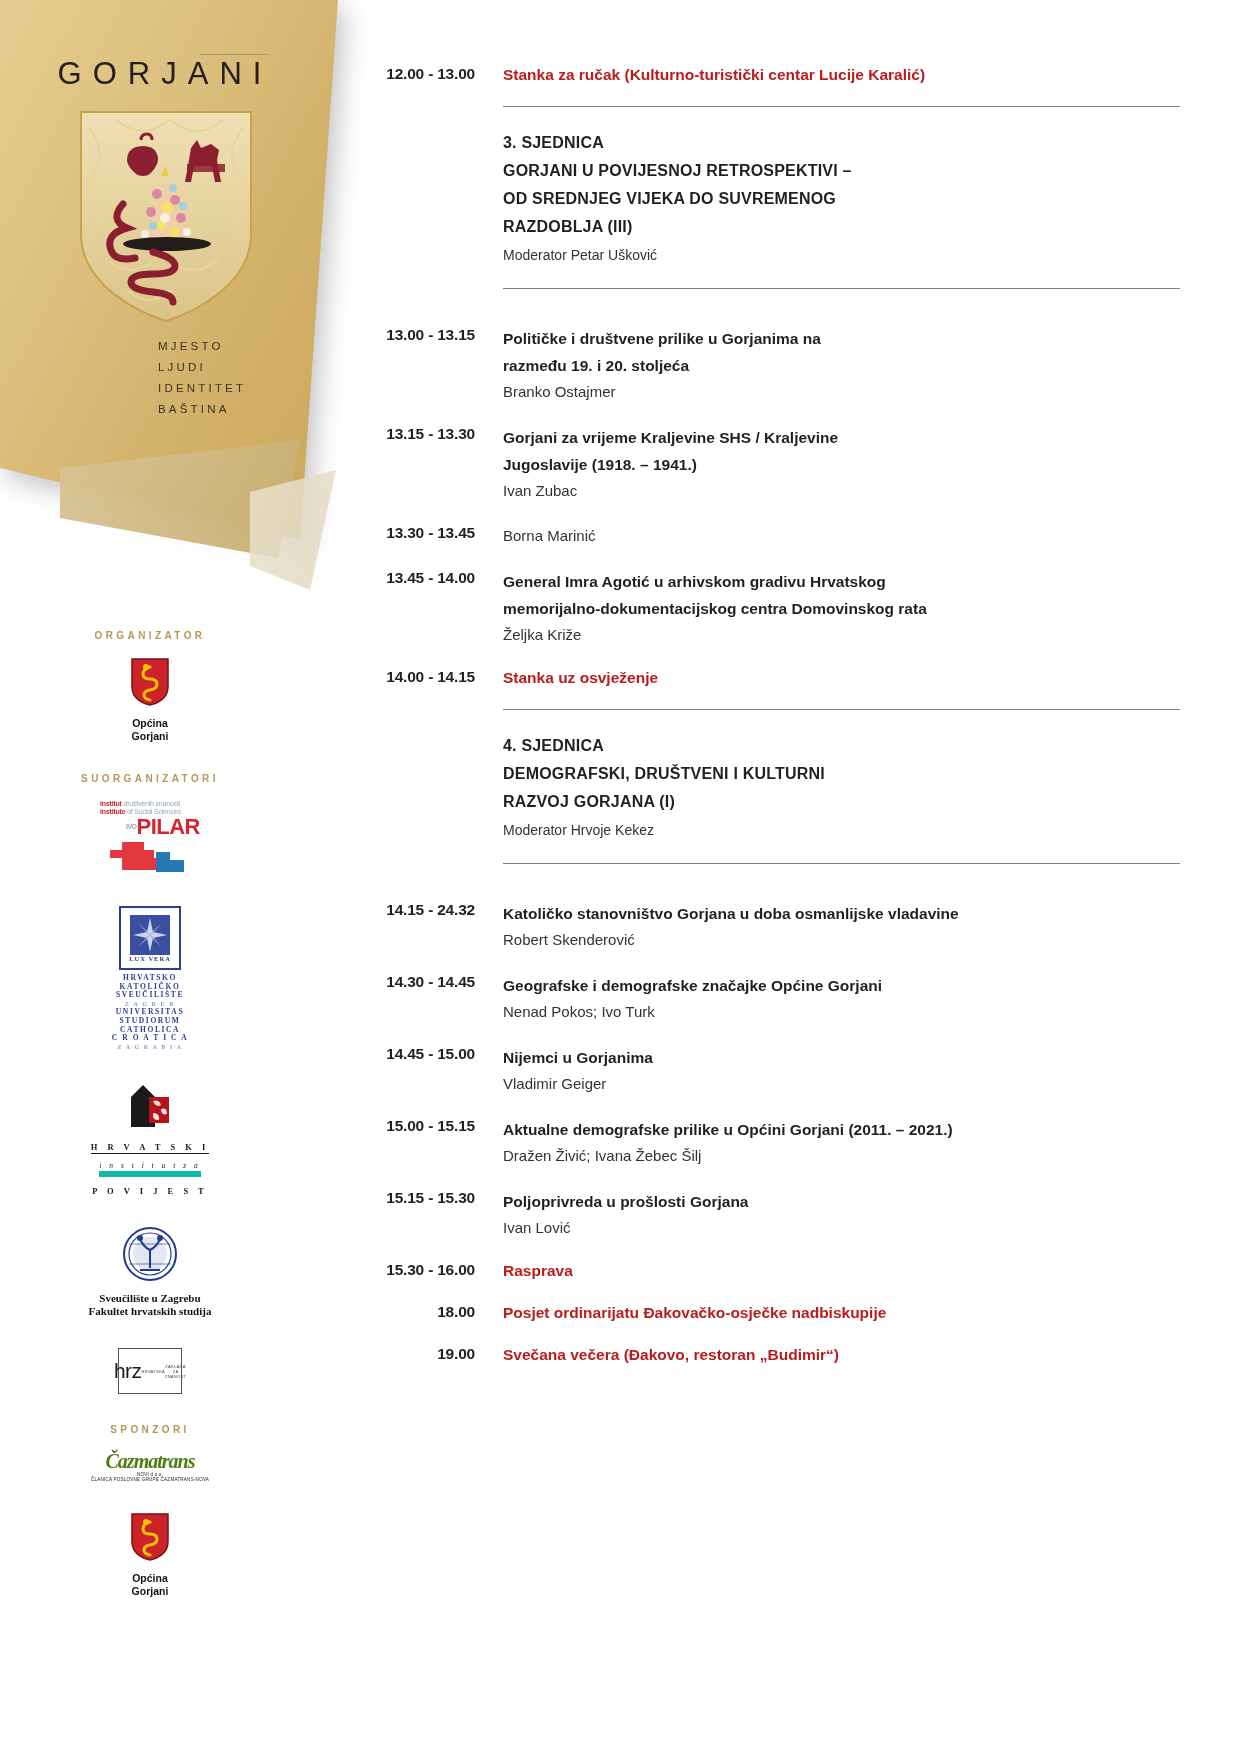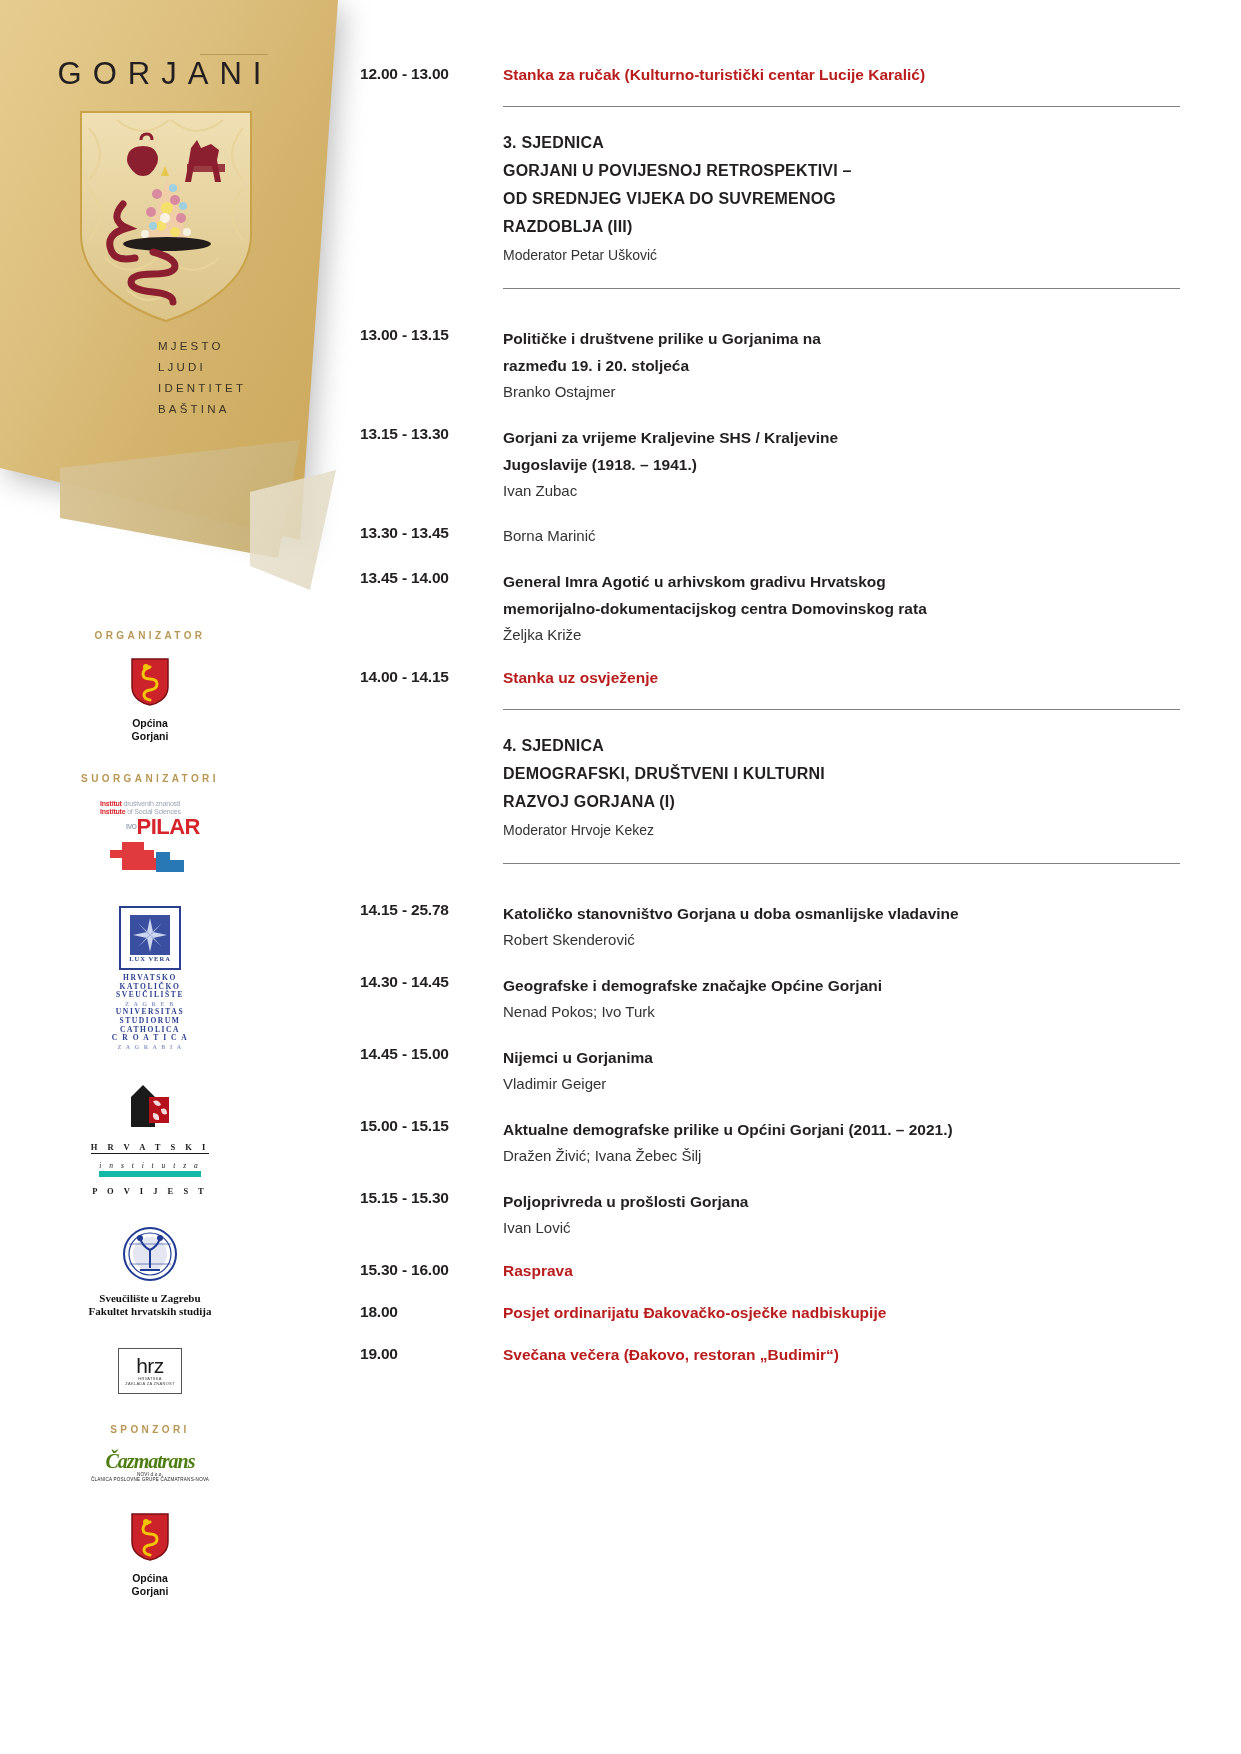--- a/index.html
+++ b/index.html
@@ -82,36 +82,36 @@
   .hip-lines{font-family:"Liberation Serif", serif;color:#1a1a1a;margin-top:5px;}
   .hip-l1{font-size:8.5px;letter-spacing:4px;font-weight:700;border-bottom:1px solid #1a1a1a;display:inline-block;padding-bottom:1px;}
   .hip-l2{font-size:7.5px;letter-spacing:3px;font-style:italic;border-bottom:6px solid #14b8a6;display:inline-block;padding-bottom:1px;margin-top:1px;}
   .hip-l3{font-size:8.5px;letter-spacing:4px;font-weight:700;margin-top:9px;}
 
   
   .seal{width:56px;height:56px;margin:0 auto;}
 
   
   .hrz-box{width:62px;height:44px;border:1.5px solid #555;margin:0 auto;
-    display:flex;flex-direction:column;align-items:center;justify-content:center;}
+    display:flex;flex-direction:row;align-items:center;justify-content:center;}
   .hrz-word{font-size:21px;font-weight:400;color:#1a1a1a;line-height:20px;letter-spacing:-.5px;}
   .hrz-sub{font-size:4px;letter-spacing:.3px;color:#444;line-height:5px;text-align:center;}
 
   
   .czt{width:150px;margin:0 auto;}
   .czt-word{font-size:20px;font-weight:700;font-style:italic;color:#4d7c0f;letter-spacing:-1px;line-height:20px;
     font-family:"Liberation Serif", serif;}
   .czt-sub1{font-size:4.6px;color:#222;letter-spacing:.2px;margin-top:1px;}
   .czt-sub2{font-size:4.6px;color:#222;letter-spacing:.2px;}
 
   
   .schedule{position:absolute;left:360px;top:64px;width:820px;}
   .row{display:flex;align-items:flex-start;margin-bottom:20px;}
   .time{
-    width:115px;flex:0 0 115px;
+    width:115px;flex:0 0 115px;text-align:right;
     font-size:15.5px;font-weight:700;color:#231f20;letter-spacing:-.2px;
     padding-top:1px;white-space:nowrap;
   }
   .body{flex:1;padding-left:28px;}
   .plain{font-size:15.5px;color:#b91c1c;line-height:22px;font-weight:700;}
   .talk-title{font-size:15.5px;font-weight:700;color:#231f20;line-height:27px;}
   .author{font-size:15px;color:#333;line-height:24px;font-weight:400;margin-top:1px;}
 
   .sess{margin:0 0 22px 0;padding-left:143px;}
   .sess-rule{height:1px;background:#808080;margin-bottom:22px;width:100%;}
@@ -395,21 +395,21 @@
       <div class="sess">
         <div class="sess-rule"></div>
         <div class="sess-num">4. SJEDNICA</div>
         <div class="sess-line">DEMOGRAFSKI, DRUŠTVENI I KULTURNI</div>
         <div class="sess-line">RAZVOJ GORJANA (I)</div>
         <div class="sess-mod">Moderator Hrvoje Kekez</div>
         <div class="sess-rule bottom"></div>
       </div>
       <div class="gap-md"></div>
       <div class="row">
-        <div class="time">14.15 - 25.78</div>
+        <div class="time">14.15 - 24.32</div>
         <div class="body">
           <div class="talk-title">Katoličko stanovništvo Gorjana u doba osmanlijske vladavine</div>
           <div class="author">Robert Skenderović</div>
         </div>
       </div>
       <div class="row">
         <div class="time">14.30 - 14.45</div>
         <div class="body">
           <div class="talk-title">Geografske i demografske značajke Općine Gorjani</div>
           <div class="author">Nenad Pokos; Ivo Turk</div>

